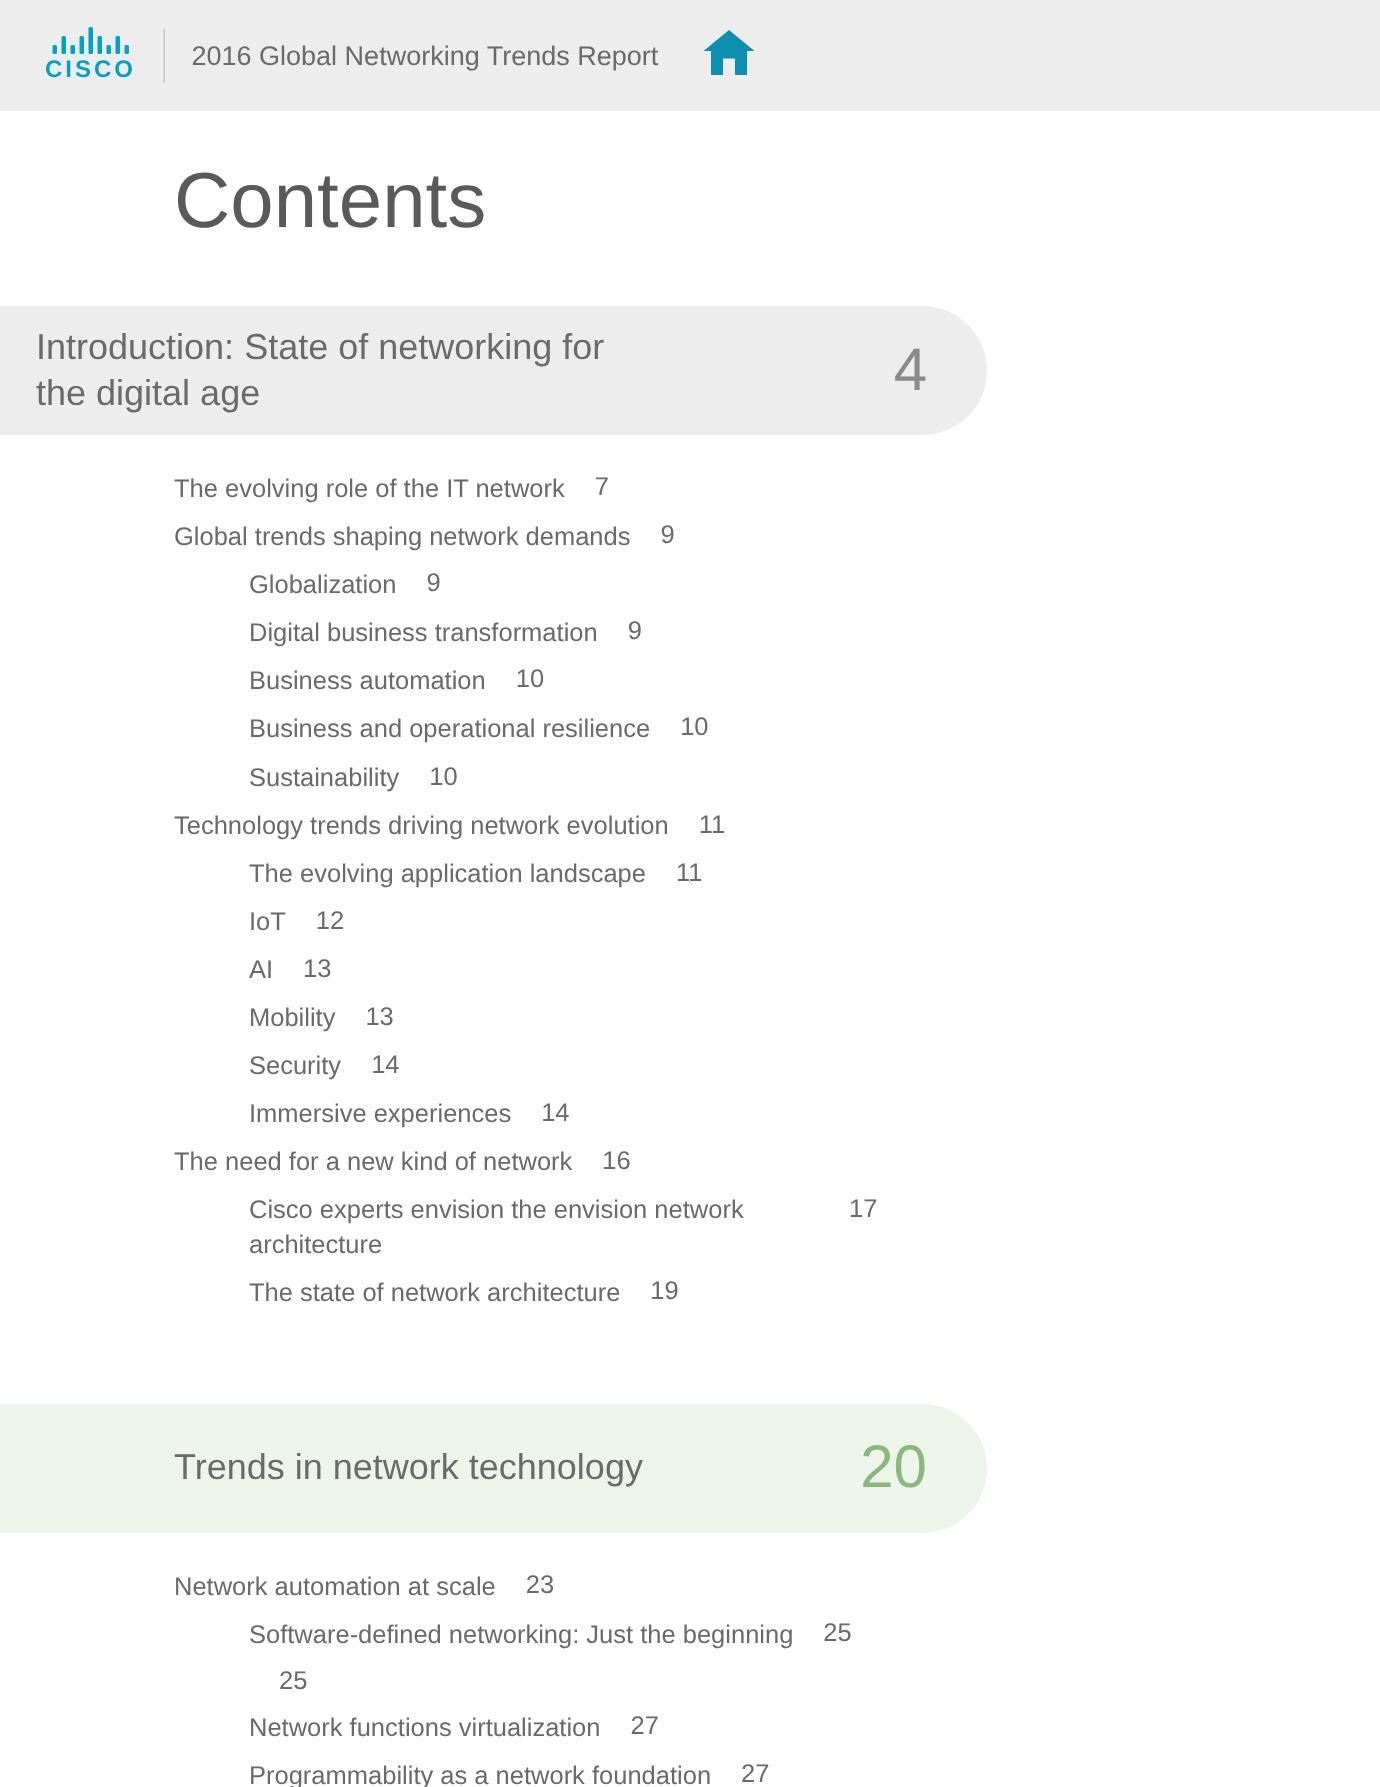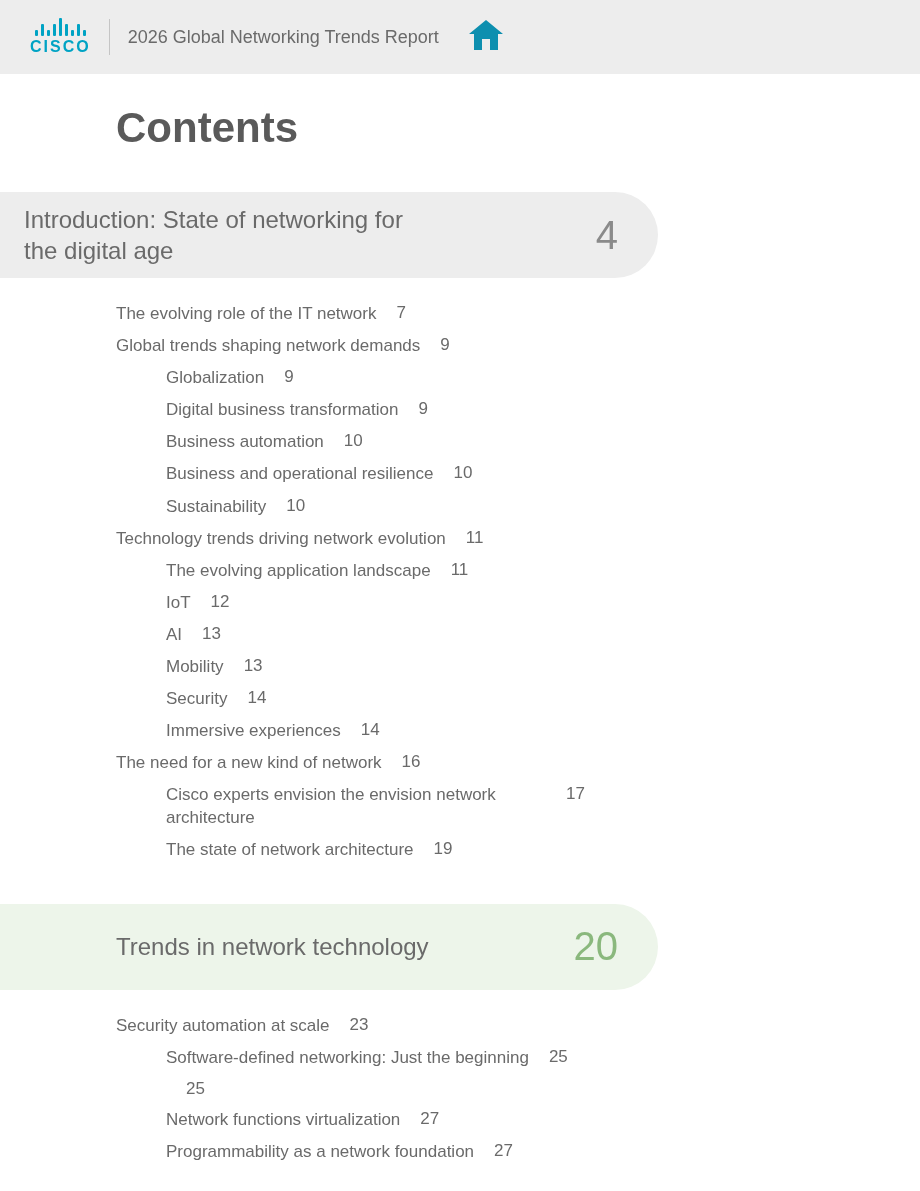--- a/index.html
+++ b/index.html
@@ -58,22 +58,22 @@
     }
     .home-icon {
       color: #0d8faf;
     }
     .content {
       padding-left: 116px;
       padding-right: 60px;
       padding-top: 30px;
     }
     .contents-title {
-      font-size: 42px;
-      font-weight: 700;
+      font-size: 52px;
+      font-weight: 400;
       color: #5a5a5a;
       margin-bottom: 40px;
     }
     .section-header {
       display: flex;
       align-items: center;
       justify-content: space-between;
       margin-left: -116px;
       padding-left: 116px;
       padding-right: 40px;
@@ -81,21 +81,21 @@
       border-radius: 0 43px 43px 0;
       width: 658px;
       margin-bottom: 20px;
     }
     .section-header.gray {
       background: #ededed;
       padding-left: 24px;
     }
     .section-header.green {
       background: #edf5ea;
-      margin-top: 38px;
+      margin-top: 58px;
       align-items: center;
     }
     .section-header-title {
       font-size: 24px;
       font-weight: 300;
       color: #6a6a6a;
       line-height: 1.3;
       max-width: 400px;
     }
     .section-header-page {
@@ -148,21 +148,21 @@
       <div class="logo-bar" style="height:12px"></div>
       <div class="logo-bar" style="height:18px"></div>
       <div class="logo-bar" style="height:12px"></div>
       <div class="logo-bar" style="height:6px"></div>
       <div class="logo-bar" style="height:12px"></div>
       <div class="logo-bar" style="height:6px"></div>
     </div>
     <div class="logo-text">CISCO</div>
   </div>
   <div class="divider"></div>
-  <div class="header-title">2026 Global Networking Trends Report</div>
+  <div class="header-title">2016 Global Networking Trends Report</div>
   <div class="home-icon">
     <svg width="34" height="30" viewBox="0 0 34 30" fill="currentColor">
       <path d="M17 0 L34 14 L29 14 L29 30 L21 30 L21 19 L13 19 L13 30 L5 30 L5 14 L0 14 Z"></path>
     </svg>
   </div>
 </div>
 
 <div class="content">
   <h1 class="contents-title">Contents</h1>
   <div id="sections-container">
@@ -239,21 +239,21 @@
           <div class="toc-title">The state of network architecture</div>
           <div class="toc-page">19</div>
         </div>
       </div>
       <div class="section-header green">
         <div class="section-header-title">Trends in network technology</div>
         <div class="section-header-page">20</div>
       </div>
       <div class="toc-list">
         <div class="toc-row lvl1">
-          <div class="toc-title">Security automation at scale</div>
+          <div class="toc-title">Network automation at scale</div>
           <div class="toc-page">23</div>
         </div>
         <div class="toc-row lvl2">
           <div class="toc-title">Software-defined networking: Just the beginning</div>
           <div class="toc-page">25</div>
         </div>
         <div class="toc-row lvl2">
           <div class="toc-page">25</div>
         </div>
         <div class="toc-row lvl2">

